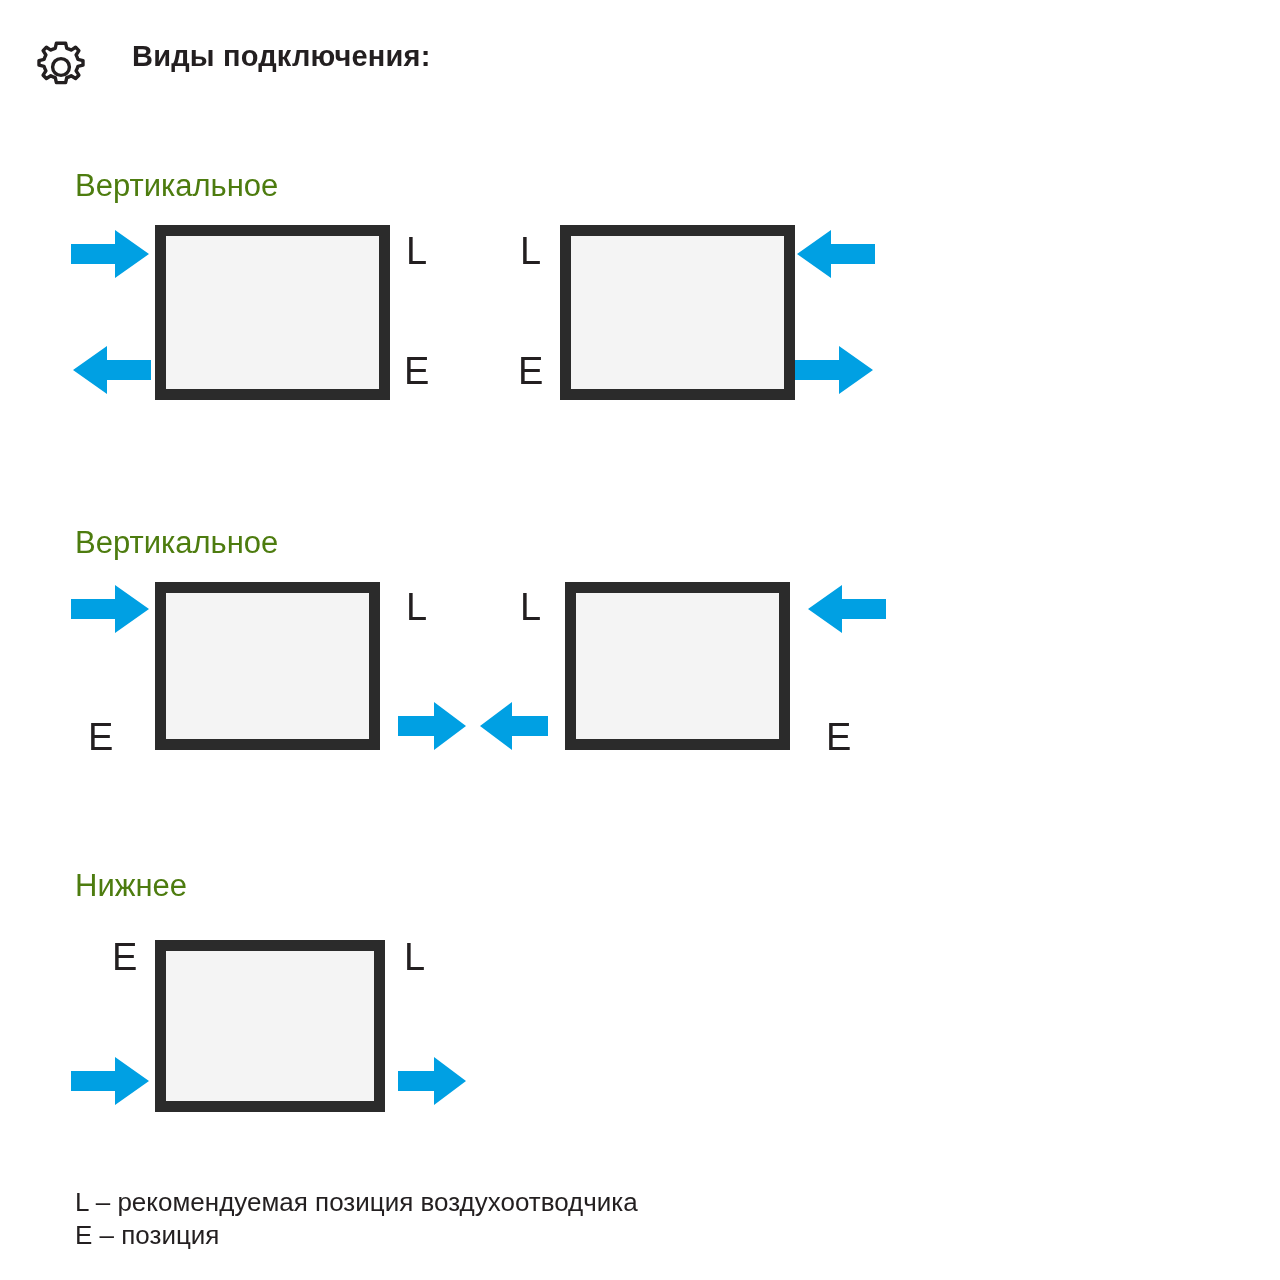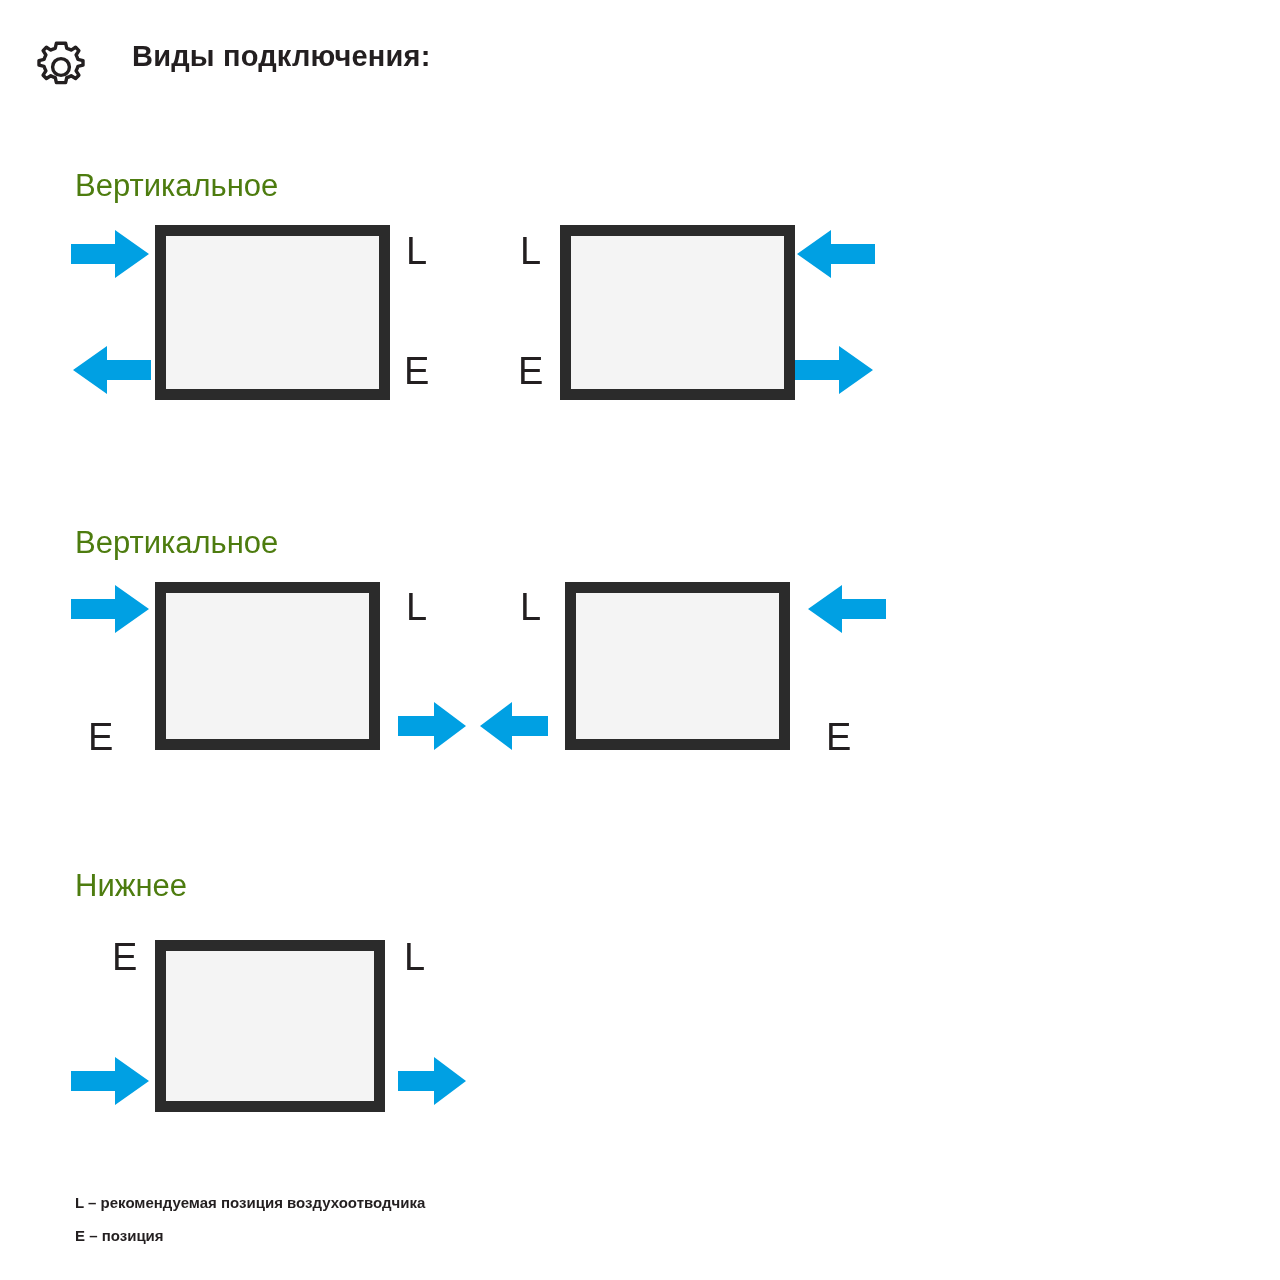--- a/index.html
+++ b/index.html
@@ -68,24 +68,23 @@
     font-weight: normal;
     color: #231f20;
     line-height: 1;
   }
 
   
   .legend {
     position: absolute;
     left: 75px;
     top: 1186px;
-    font-size: 15px;
+    font-size: 26px;
     color: #231f20;
     line-height: 33px;
-    font-weight: bold;
   }
   .legend div { white-space: nowrap; }
 </style>
 </head>
 <body>
 
 <div class="header">
   <span class="gear-icon">
     <svg viewBox="0 0 54 54" width="54" height="54" aria-hidden="true">
       <path d="M27 3.2 l4.6 0 1.2 5.1 a19.3 19.3 0 0 1 4.4 1.8 l4.4-2.8 3.3 3.3 -2.8 4.4 a19.3 19.3 0 0 1 1.8 4.4 l5.1 1.2 0 4.6 -5.1 1.2 a19.3 19.3 0 0 1 -1.8 4.4 l2.8 4.4 -3.3 3.3 -4.4-2.8 a19.3 19.3 0 0 1 -4.4 1.8 l-1.2 5.1 -4.6 0 -4.6 0 -1.2-5.1 a19.3 19.3 0 0 1 -4.4-1.8 l-4.4 2.8 -3.3-3.3 2.8-4.4 a19.3 19.3 0 0 1 -1.8-4.4 l-5.1-1.2 0-4.6 5.1-1.2 a19.3 19.3 0 0 1 1.8-4.4 l-2.8-4.4 3.3-3.3 4.4 2.8 a19.3 19.3 0 0 1 4.4-1.8 l1.2-5.1 z" fill="none" stroke="#231f20" stroke-width="3.4" stroke-linejoin="round"></path>

